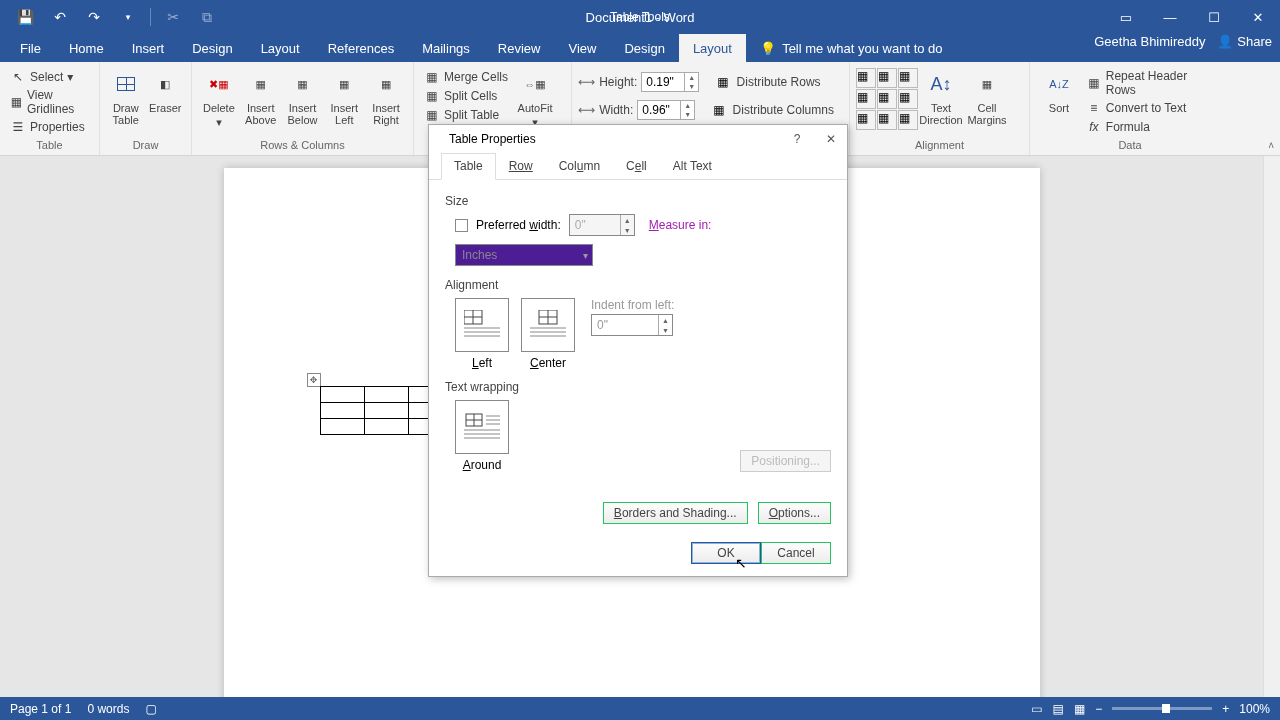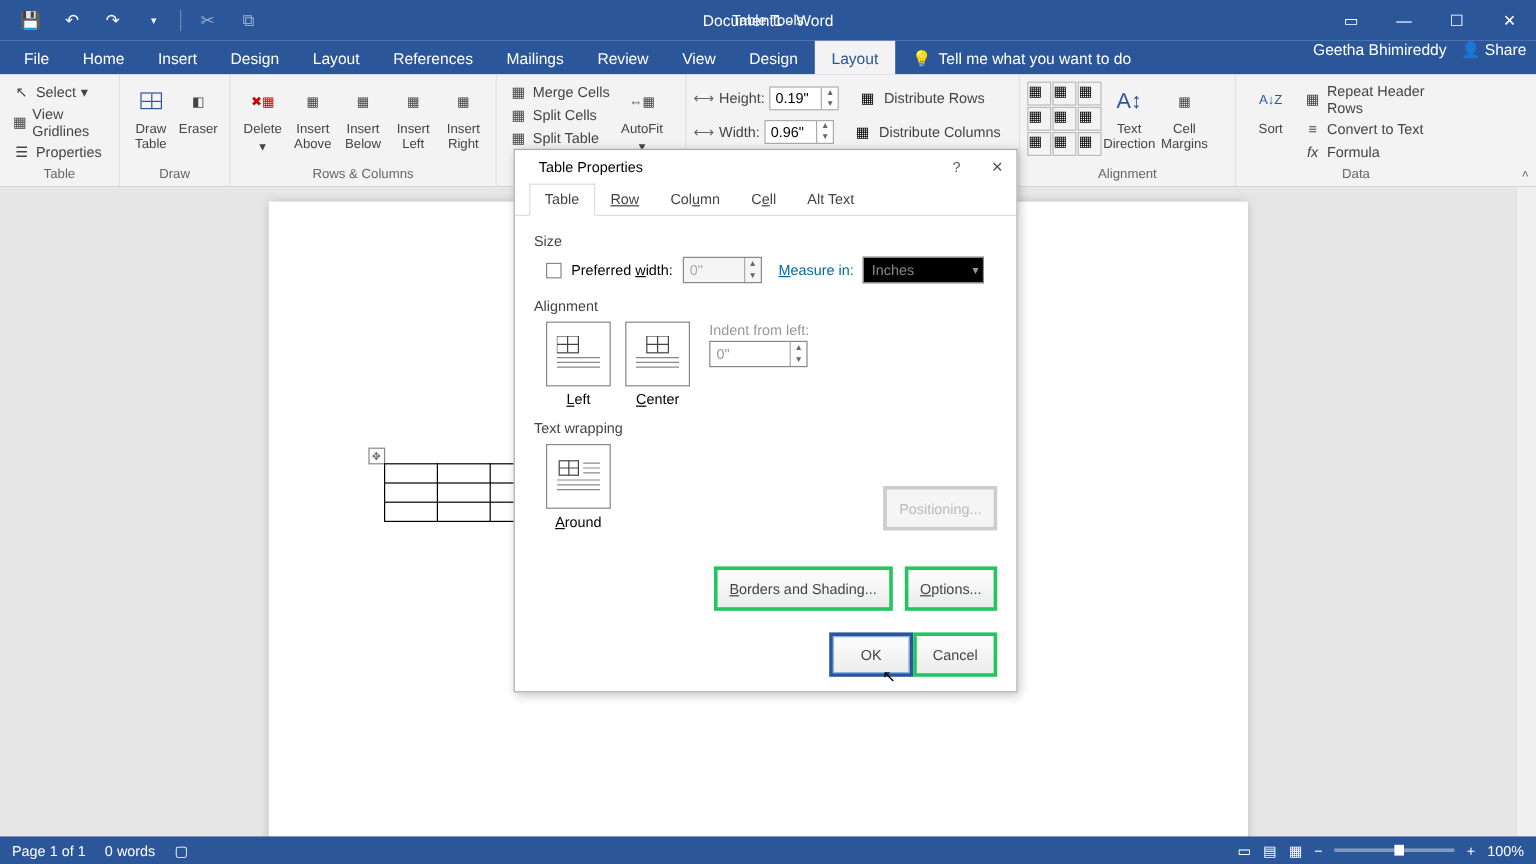--- a/index.html
+++ b/index.html
@@ -59,30 +59,30 @@
 .dlg-title .right span { width: 24px; text-align: center; font-size: 12px; color: #555; }
 .dlg-tabs { display: flex; padding: 0 12px; border-bottom: 1px solid #ddd; }
 .dlg-tab { padding: 5px 12px 6px; font-size: 12px; color: #444; border: 1px solid transparent; margin-bottom: -1px; }
 .dlg-tab.active { border-color: #ddd; border-bottom-color: #fff; background: #fff; }
 .dlg-body { padding: 10px 16px 12px; }
 .section-label { font-size: 12px; color: #444; margin: 4px 0 6px; }
 .row { display: flex; align-items: center; gap: 8px; margin-left: 10px; flex-wrap: wrap; }
 .chk { width: 13px; height: 13px; border: 1px solid #888; display: inline-block; }
 .dlg-spin { width: 66px; height: 22px; border: 1px solid #888; background: #fff; position: relative; display:flex; align-items:center; padding:0 5px; font-size:12px; color:#999; }
 .dlg-spin.disabled { background:#f5f5f5; color:#aaa; }
-.dlg-combo { width: 101px; height: 22px; border: 1px solid #888; background: #000000; display:flex; align-items:center; padding:0 6px; font-size:12px; color:#888; position:relative; }
+.dlg-combo { width: 138px; height: 22px; border: 1px solid #888; background: #4c1d95; display:flex; align-items:center; padding:0 6px; font-size:12px; color:#888; position:relative; }
 .dlg-combo::after { content:"▾"; position:absolute; right:4px; color:#999; font-size:10px; }
 .opt-row { display: flex; gap: 12px; margin: 6px 0 2px 10px; align-items: flex-start; }
 .opt { display: flex; flex-direction: column; align-items: center; gap: 4px; font-size: 12px; }
 .opt-box { width: 54px; height: 54px; border: 1px solid #888; background: #fff; display:flex; align-items:center; justify-content:center; }
 .opt-box.selected { border: 2px solid #2b579a; background: #e4eef8; }
 .opt-box svg { display:block; }
 .indent-block { margin-left: 4px; }
 .indent-label { font-size: 12px; color: #999; margin-bottom: 2px; }
-.dlg-btn { height: 37px; border: 3px solid #22c55e; background: linear-gradient(#fdfdfd,#ececec); padding: 0 10px; font-size: 12px; color: #444; display:inline-flex; align-items:center; }
+.dlg-btn { height: 22px; border: 1px solid #22c55e; background: linear-gradient(#fdfdfd,#ececec); padding: 0 10px; font-size: 12px; color: #444; display:inline-flex; align-items:center; }
 .dlg-btn.disabled { color: #bbb; background: #f5f5f5; border-color: #ccc; }
 .dlg-btn.primary { border-color: #2b579a; box-shadow: inset 0 0 0 1px #8ab4e8; }
 .dlg-footer { display:flex; justify-content:flex-end; margin-top:18px; }
 .btn-row-right { display:flex; justify-content:flex-end; gap:10px; margin-top:30px; }
 .cursor { position:absolute; left:735px; top:555px; font-size:14px; color:#000; pointer-events:none; }
 
 .ico-table { width:18px; height:14px; border:1.5px solid #2b579a; position:relative; }
 .ico-table::before { content:""; position:absolute; left:50%; top:0; bottom:0; width:1px; background:#2b579a; }
 .ico-table::after { content:""; position:absolute; top:50%; left:0; right:0; height:1px; background:#2b579a; }
 </style>
@@ -342,21 +342,21 @@
     <div class="row">
       <span class="chk"></span>
       <span>Preferred <u>w</u>idth:</span>
       <div class="dlg-spin disabled">
           <span>0"</span>
           <div class="spin-arrows">
             <div>▲</div>
             <div>▼</div>
           </div>
         </div>
-      <span style="color:#0369a1;margin-left:6px"><u>M</u>easure in:</span>
+      <span style="color:#a21caf;margin-left:6px"><u>M</u>easure in:</span>
       <div class="dlg-combo">Inches</div>
     </div>
 
     <div class="section-label" style="margin-top:12px">Alignment</div>
     <div class="opt-row">
       <div class="opt">
         <div class="opt-box">
           <svg width="36" height="30">
               <rect x="0" y="0" width="18" height="14" fill="none" stroke="#444"></rect>
               <line x1="0" y1="7" x2="18" y2="7" stroke="#444"></line>

